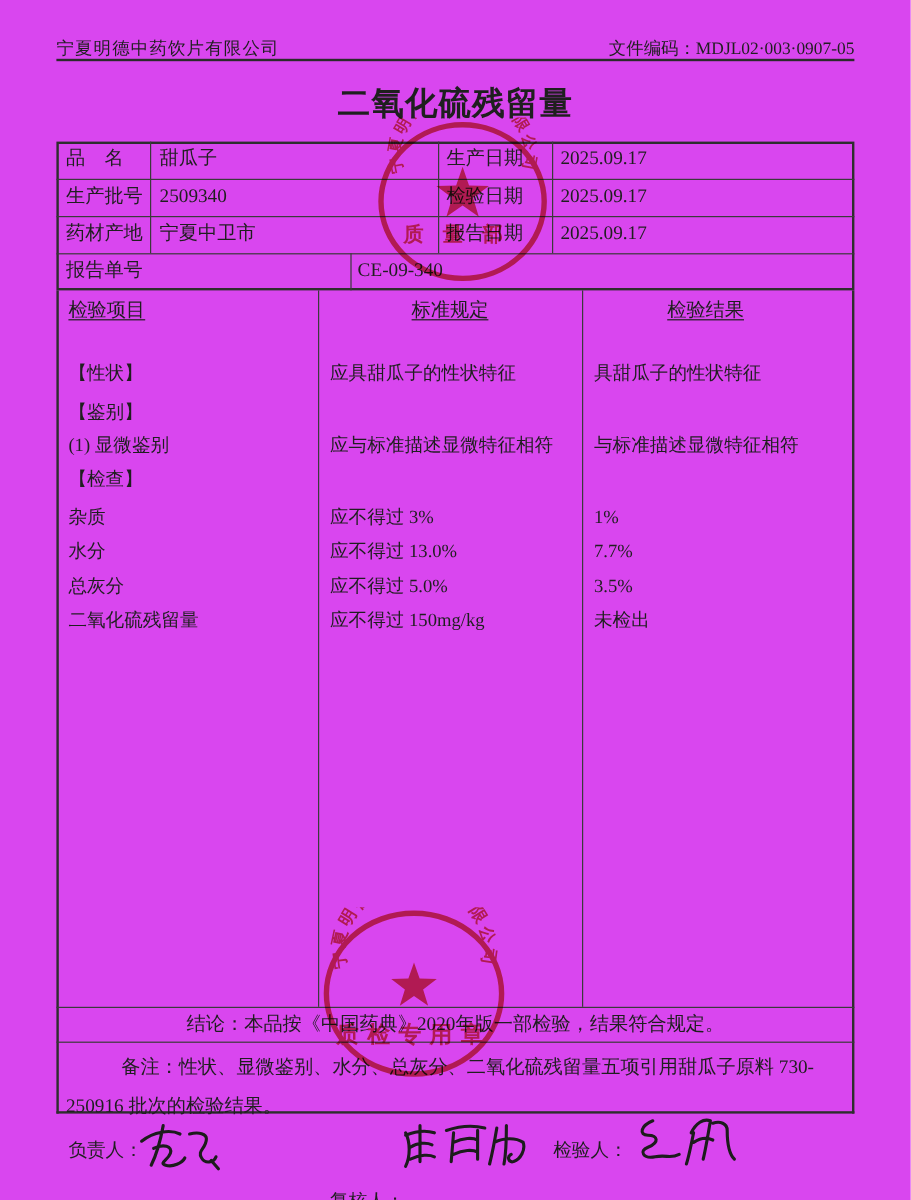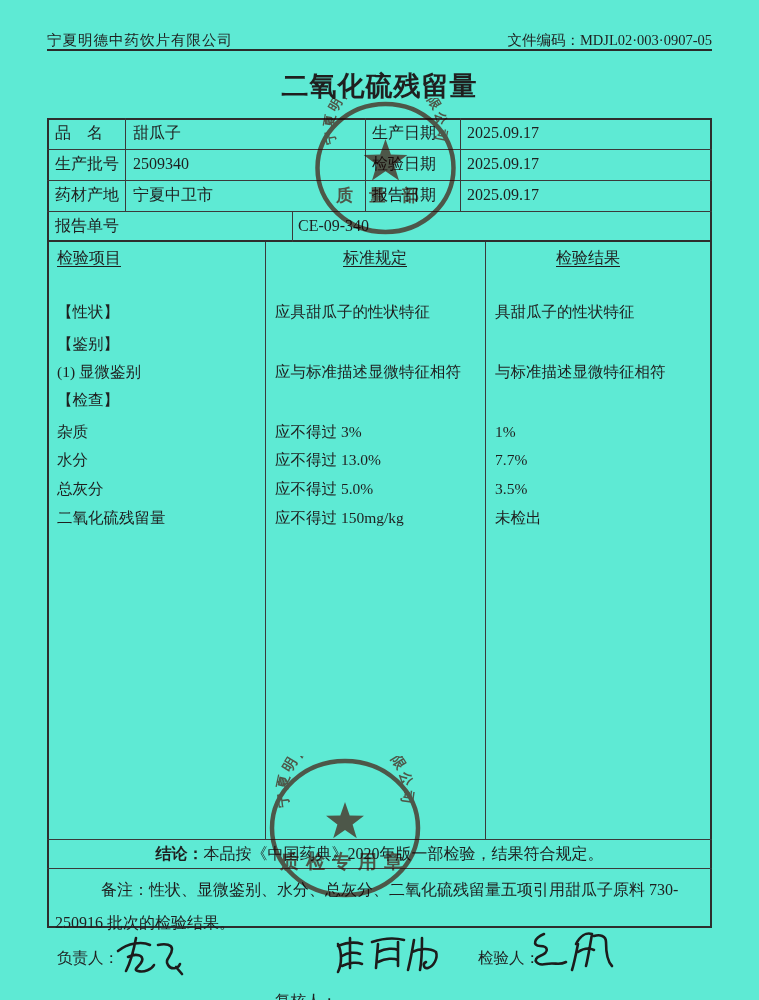--- a/index.html
+++ b/index.html
@@ -1,17 +1,17 @@
 <!DOCTYPE html>
 <html><head>
 <meta charset="utf-8">
 <style>
   html,body{margin:0;padding:0;background:#ffffff;}
   .page{
-    position:relative;width:759px;height:1000px;background:#5eead4;
+    position:relative;width:759px;height:1000px;background:#d946ef;
     font-family:"Liberation Serif","DejaVu Serif",serif;color:#1f1f1f;
     overflow:hidden;
   }
   .abs{position:absolute;}
   
   .company{left:47px;top:31px;font-size:14.5px;letter-spacing:1px;}
   .doccode{right:47px;top:31px;font-size:14.5px;}
   .header-rule{left:47px;top:49px;width:665px;border-top:2px solid #2b2b2b;height:0;}
   .title{left:0;top:68px;width:759px;text-align:center;font-size:27px;font-weight:bold;letter-spacing:1px;}
   
@@ -39,25 +39,25 @@
   .th2{left:265px;top:248px;width:220px;text-align:center;}
   .th3{left:485px;top:248px;width:206px;text-align:center;}
   .c1{left:57px;}
   .c2{left:275px;}
   .c3{left:495px;}
   .row{font-size:15.5px;line-height:20px;white-space:pre;}
   .r0{top:302px;} .r1{top:334px;} .r2{top:362px;} .r3{top:390px;}
   .r4{top:422px;} .r5{top:450px;} .r6{top:479px;} .r7{top:508px;}
   
   .conclusion{left:47px;top:839px;width:665px;height:29px;line-height:29px;text-align:center;font-size:16px;white-space:pre;}
-  .conclusion .lbl{font-weight:bold;}
+  .conclusion .lbl{font-weight:normal;}
   .remark{left:55px;top:873px;width:652px;font-size:16px;line-height:33px;text-indent:46px;}
   
   .siglabel{top:948px;font-size:15.5px;}
-  .sg1{left:57px;} .sg2{left:275px;margin-top:43px;} .sg3{left:478px;}
+  .sg1{left:57px;} .sg2{left:275px;margin-top:43px;} .sg3{left:461px;}
   .sig-svg{position:absolute;}
   .sig-svg path{fill:none;stroke:#1c1c1c;stroke-width:2.6;stroke-linecap:round;stroke-linejoin:round;}
   
   .stamp{position:absolute;opacity:0.85;mix-blend-mode:multiply;pointer-events:none;}
   .stamp .ring{fill:none;stroke-width:4.5;}
   .stamp text{font-family:"Liberation Serif","DejaVu Serif",serif;font-weight:bold;}
 </style>
 </head>
 <body>
 

